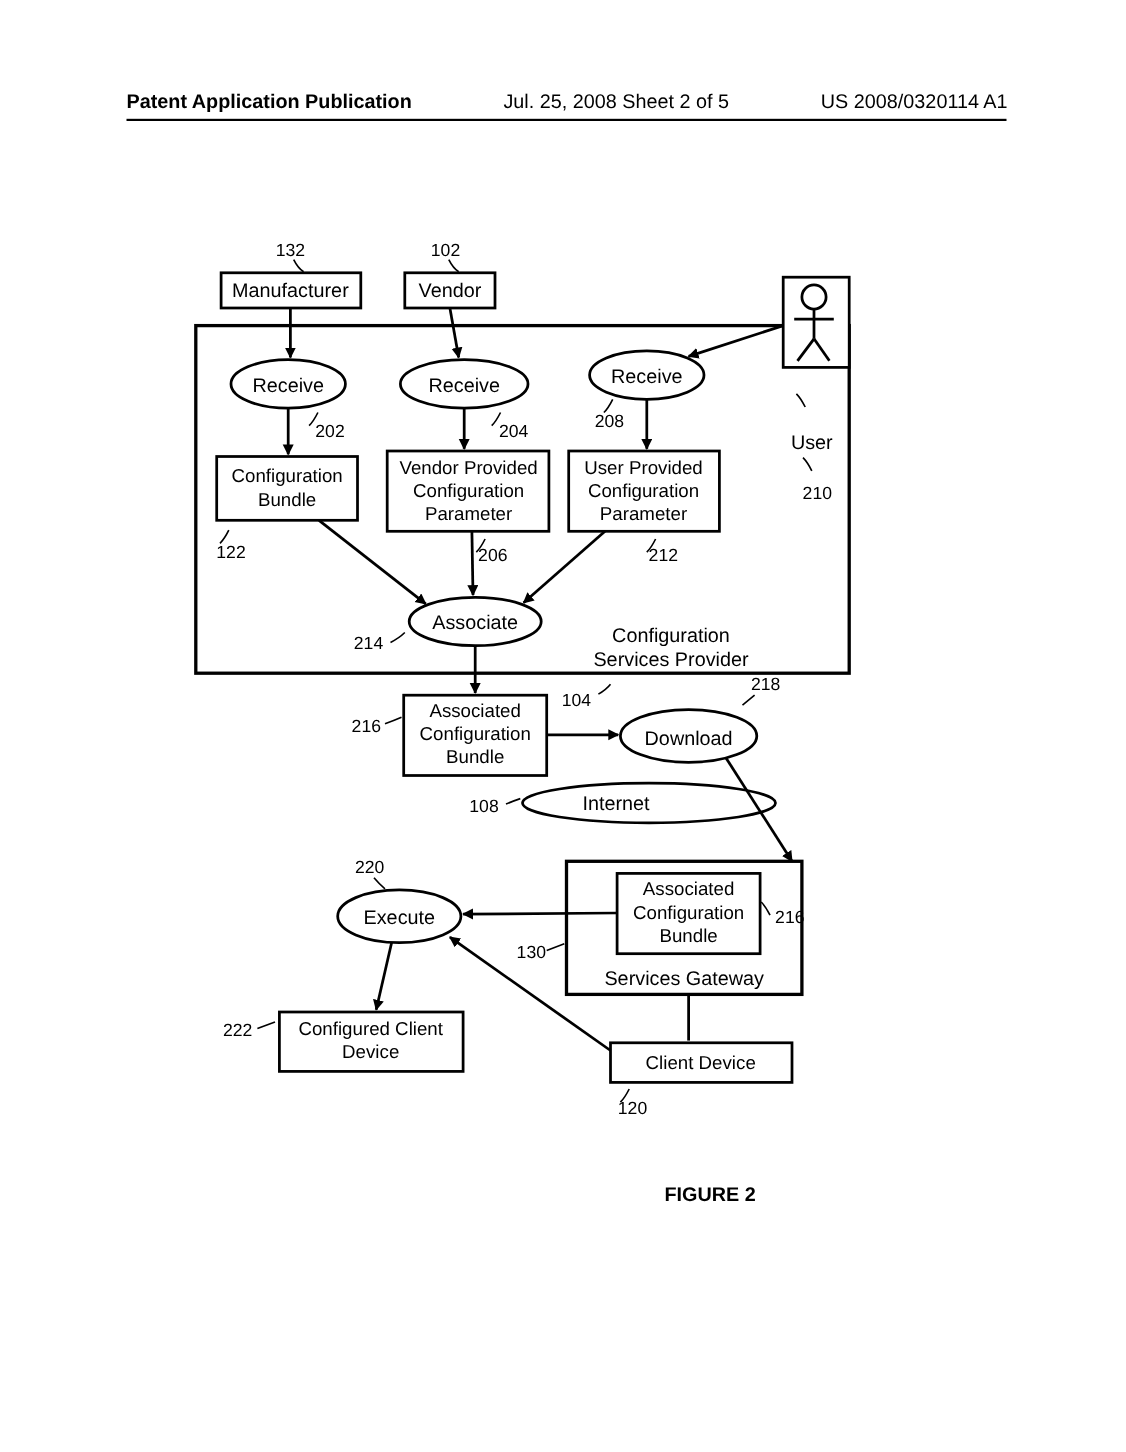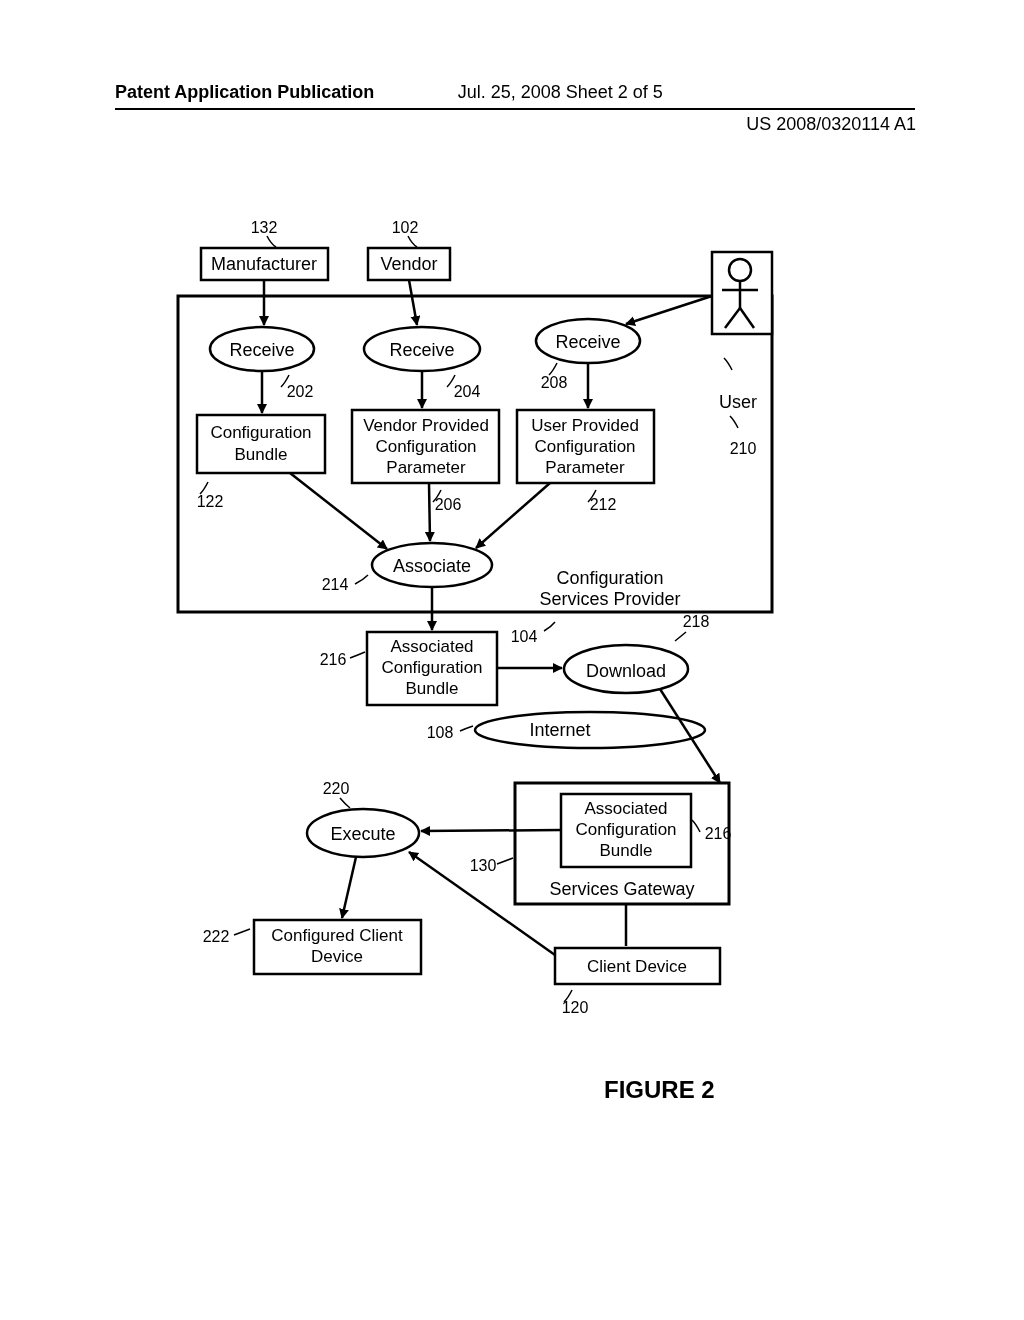--- a/index.html
+++ b/index.html
@@ -21,35 +21,35 @@
     position: absolute;
     top: 82px;
     left: 115px;
     right: 108px;
     font-size: 18px;
     display: flex;
     justify-content: space-between;
   }
   .header-left { font-weight: bold; }
   .header-mid { font-weight: normal; }
-  .header-right { font-weight: normal; margin-top: 32px; }
+  .header-right { font-weight: normal; }
   .hr {
     position: absolute;
     top: 108px;
     left: 115px;
     width: 800px;
     height: 2px;
     background: #000;
   }
   .figure-caption {
     position: absolute;
     left: 604px;
     top: 1076px;
     font-weight: bold;
-    font-size: 24px;
+    font-size: 18px;
   }
   svg {
     position: absolute;
     left: 0;
     top: 0;
   }
 </style>
 </head>
 <body>
 

